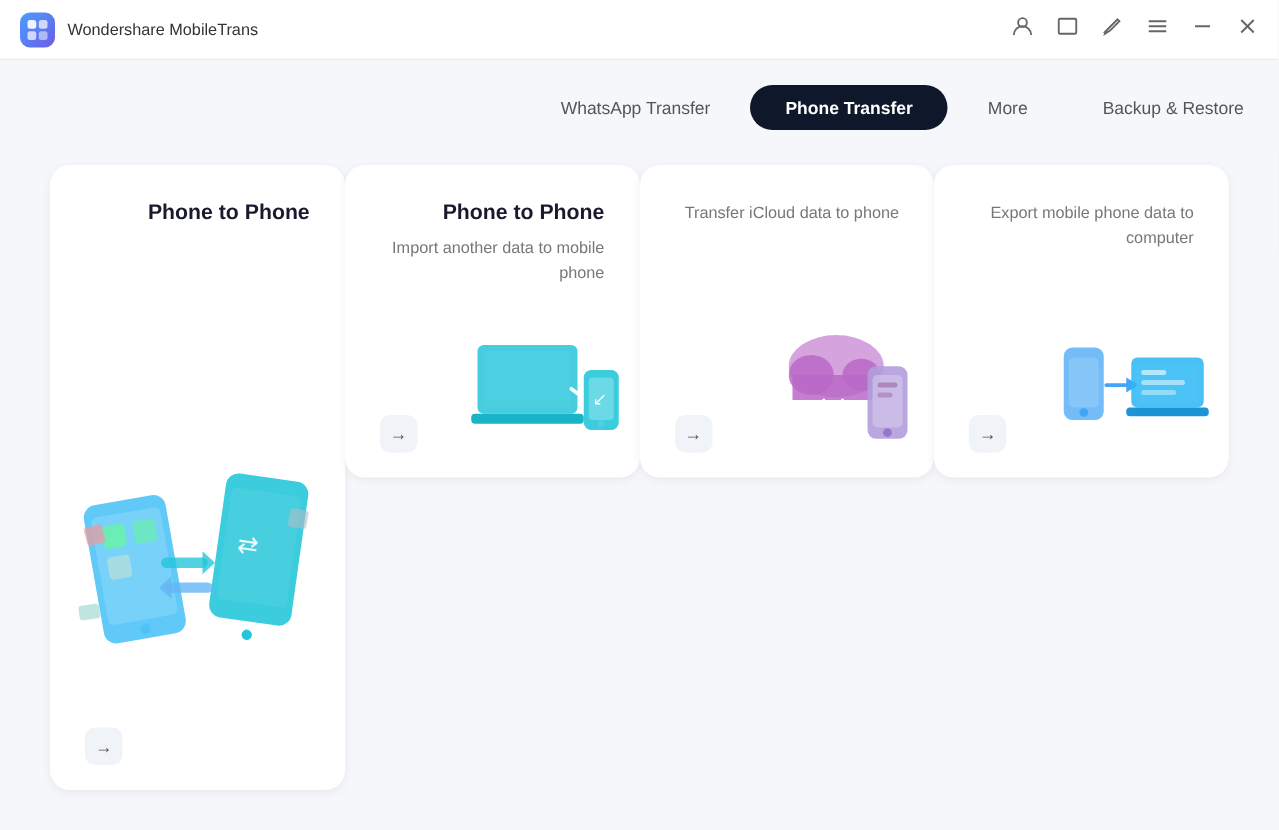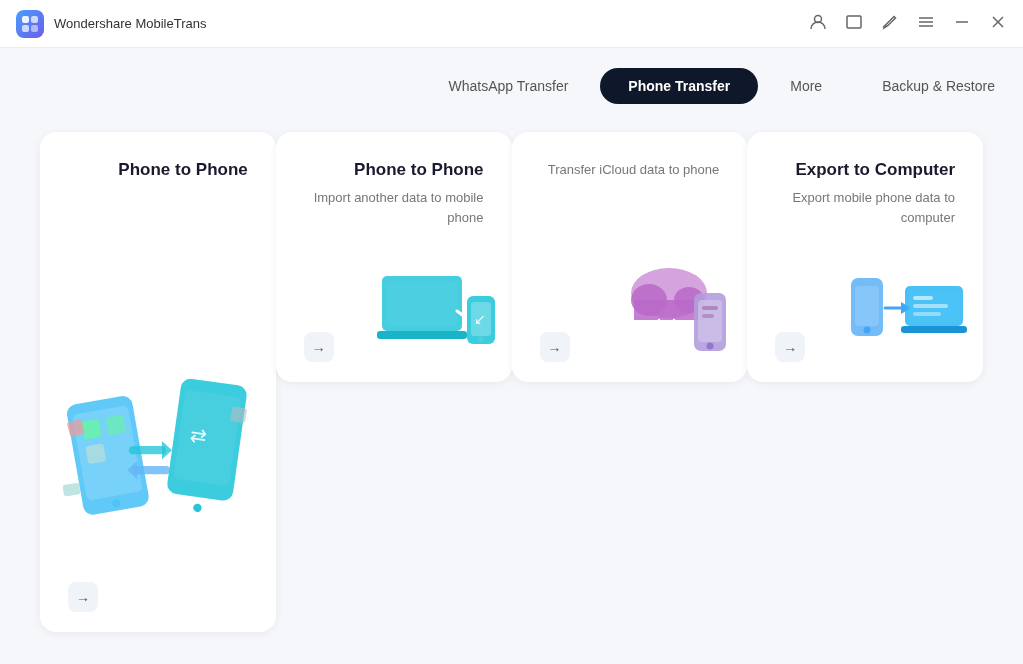--- a/index.html
+++ b/index.html
@@ -322,21 +322,20 @@
 
           <rect x="93" y="48" width="16" height="4" rx="2" fill="#9c64a6" opacity="0.6"></rect>
           <rect x="93" y="56" width="12" height="4" rx="2" fill="#9c64a6" opacity="0.5"></rect>
         </svg>
       </div>
 
       <div class="card-arrow">→</div>
     </div>
 
     <div class="card">
-      <div class="card-title">Export to Computer</div>
       <div class="card-desc">Export mobile phone data to computer</div>
 
       <div class="illus-export">
         <svg width="130" height="110" viewBox="0 0 130 110" fill="none" xmlns="http://www.w3.org/2000/svg">
 
           <rect x="8" y="20" width="32" height="58" rx="7" fill="#64b5f6" opacity="0.9"></rect>
           <rect x="12" y="28" width="24" height="40" rx="4" fill="#90caf9" opacity="0.7"></rect>
           <circle cx="24" cy="72" r="3.5" fill="#42a5f5"></circle>
 
           <path d="M42 50 L62 50" stroke="#42a5f5" stroke-width="3" stroke-linecap="round"></path>

